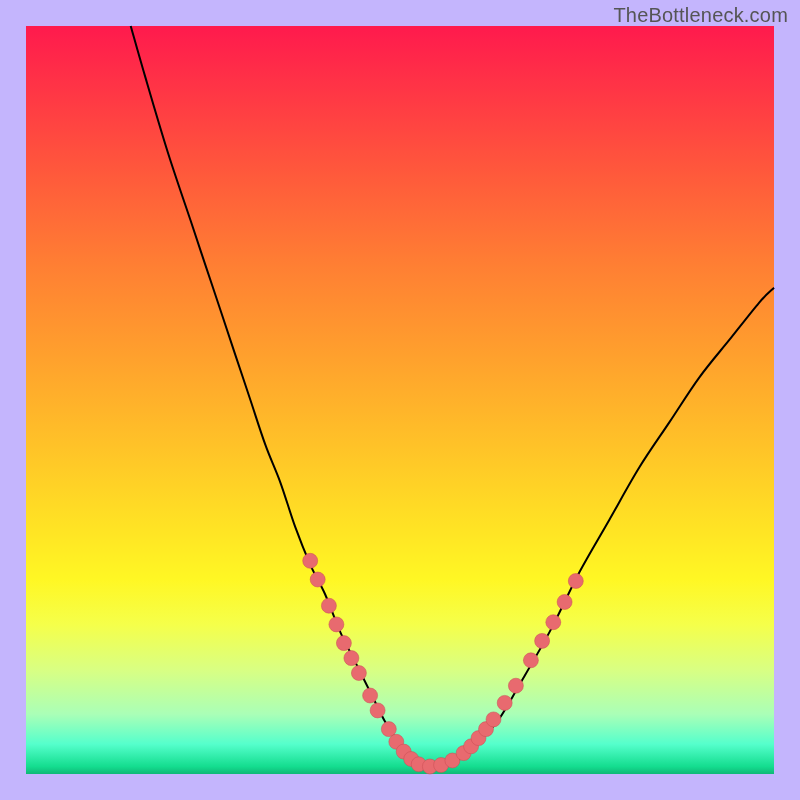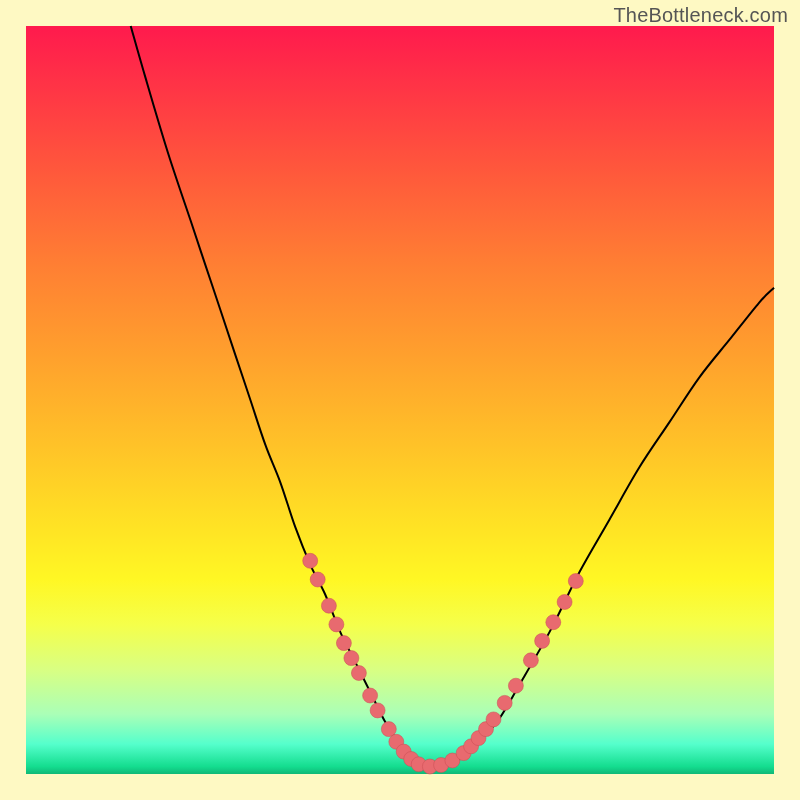--- a/index.html
+++ b/index.html
@@ -10,21 +10,21 @@
     overflow: hidden;
     background: #000;
     font-family: Arial, Helvetica, sans-serif;
   }
   .frame {
     position: absolute;
     top: 0;
     left: 0;
     width: 800px;
     height: 800px;
-    background: #fef9c3;
+    background: #c4b5fd;
   }
   .plot {
     position: absolute;
     top: 26px;
     left: 26px;
     width: 748px;
     height: 748px;
     background: linear-gradient(to bottom,
       #ff1a4d 0%,
       #ff3a44 10%,

